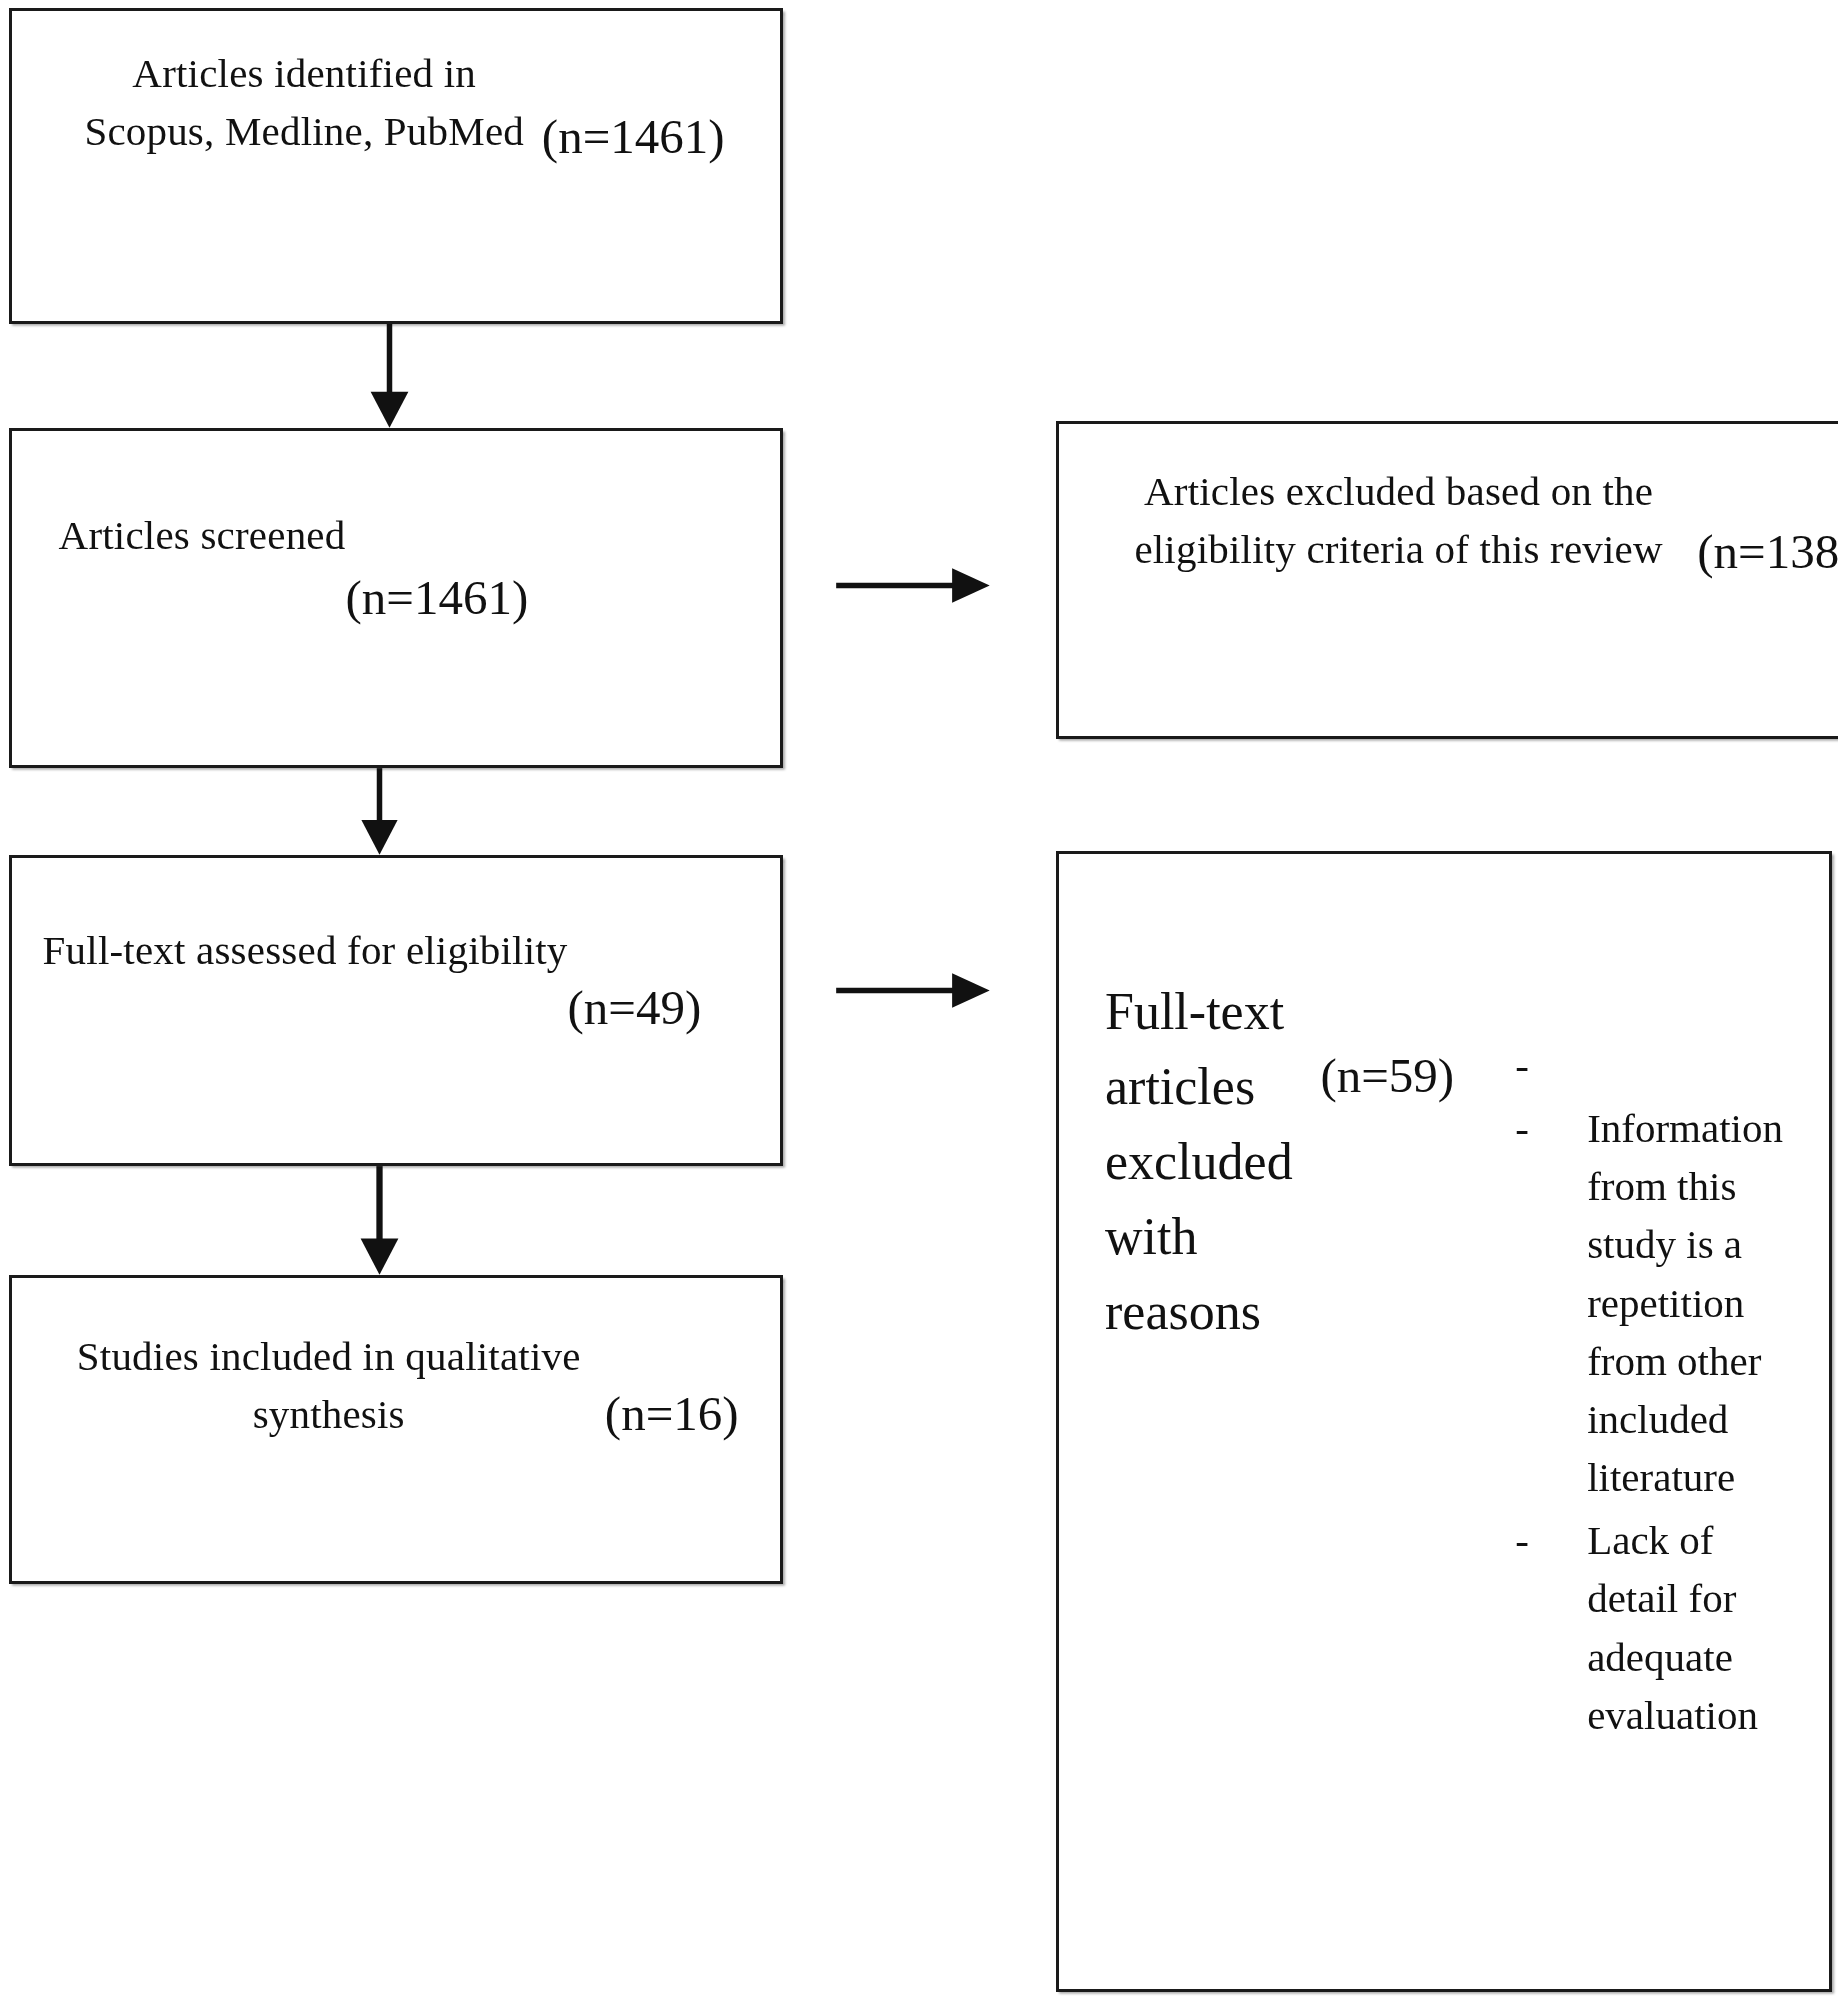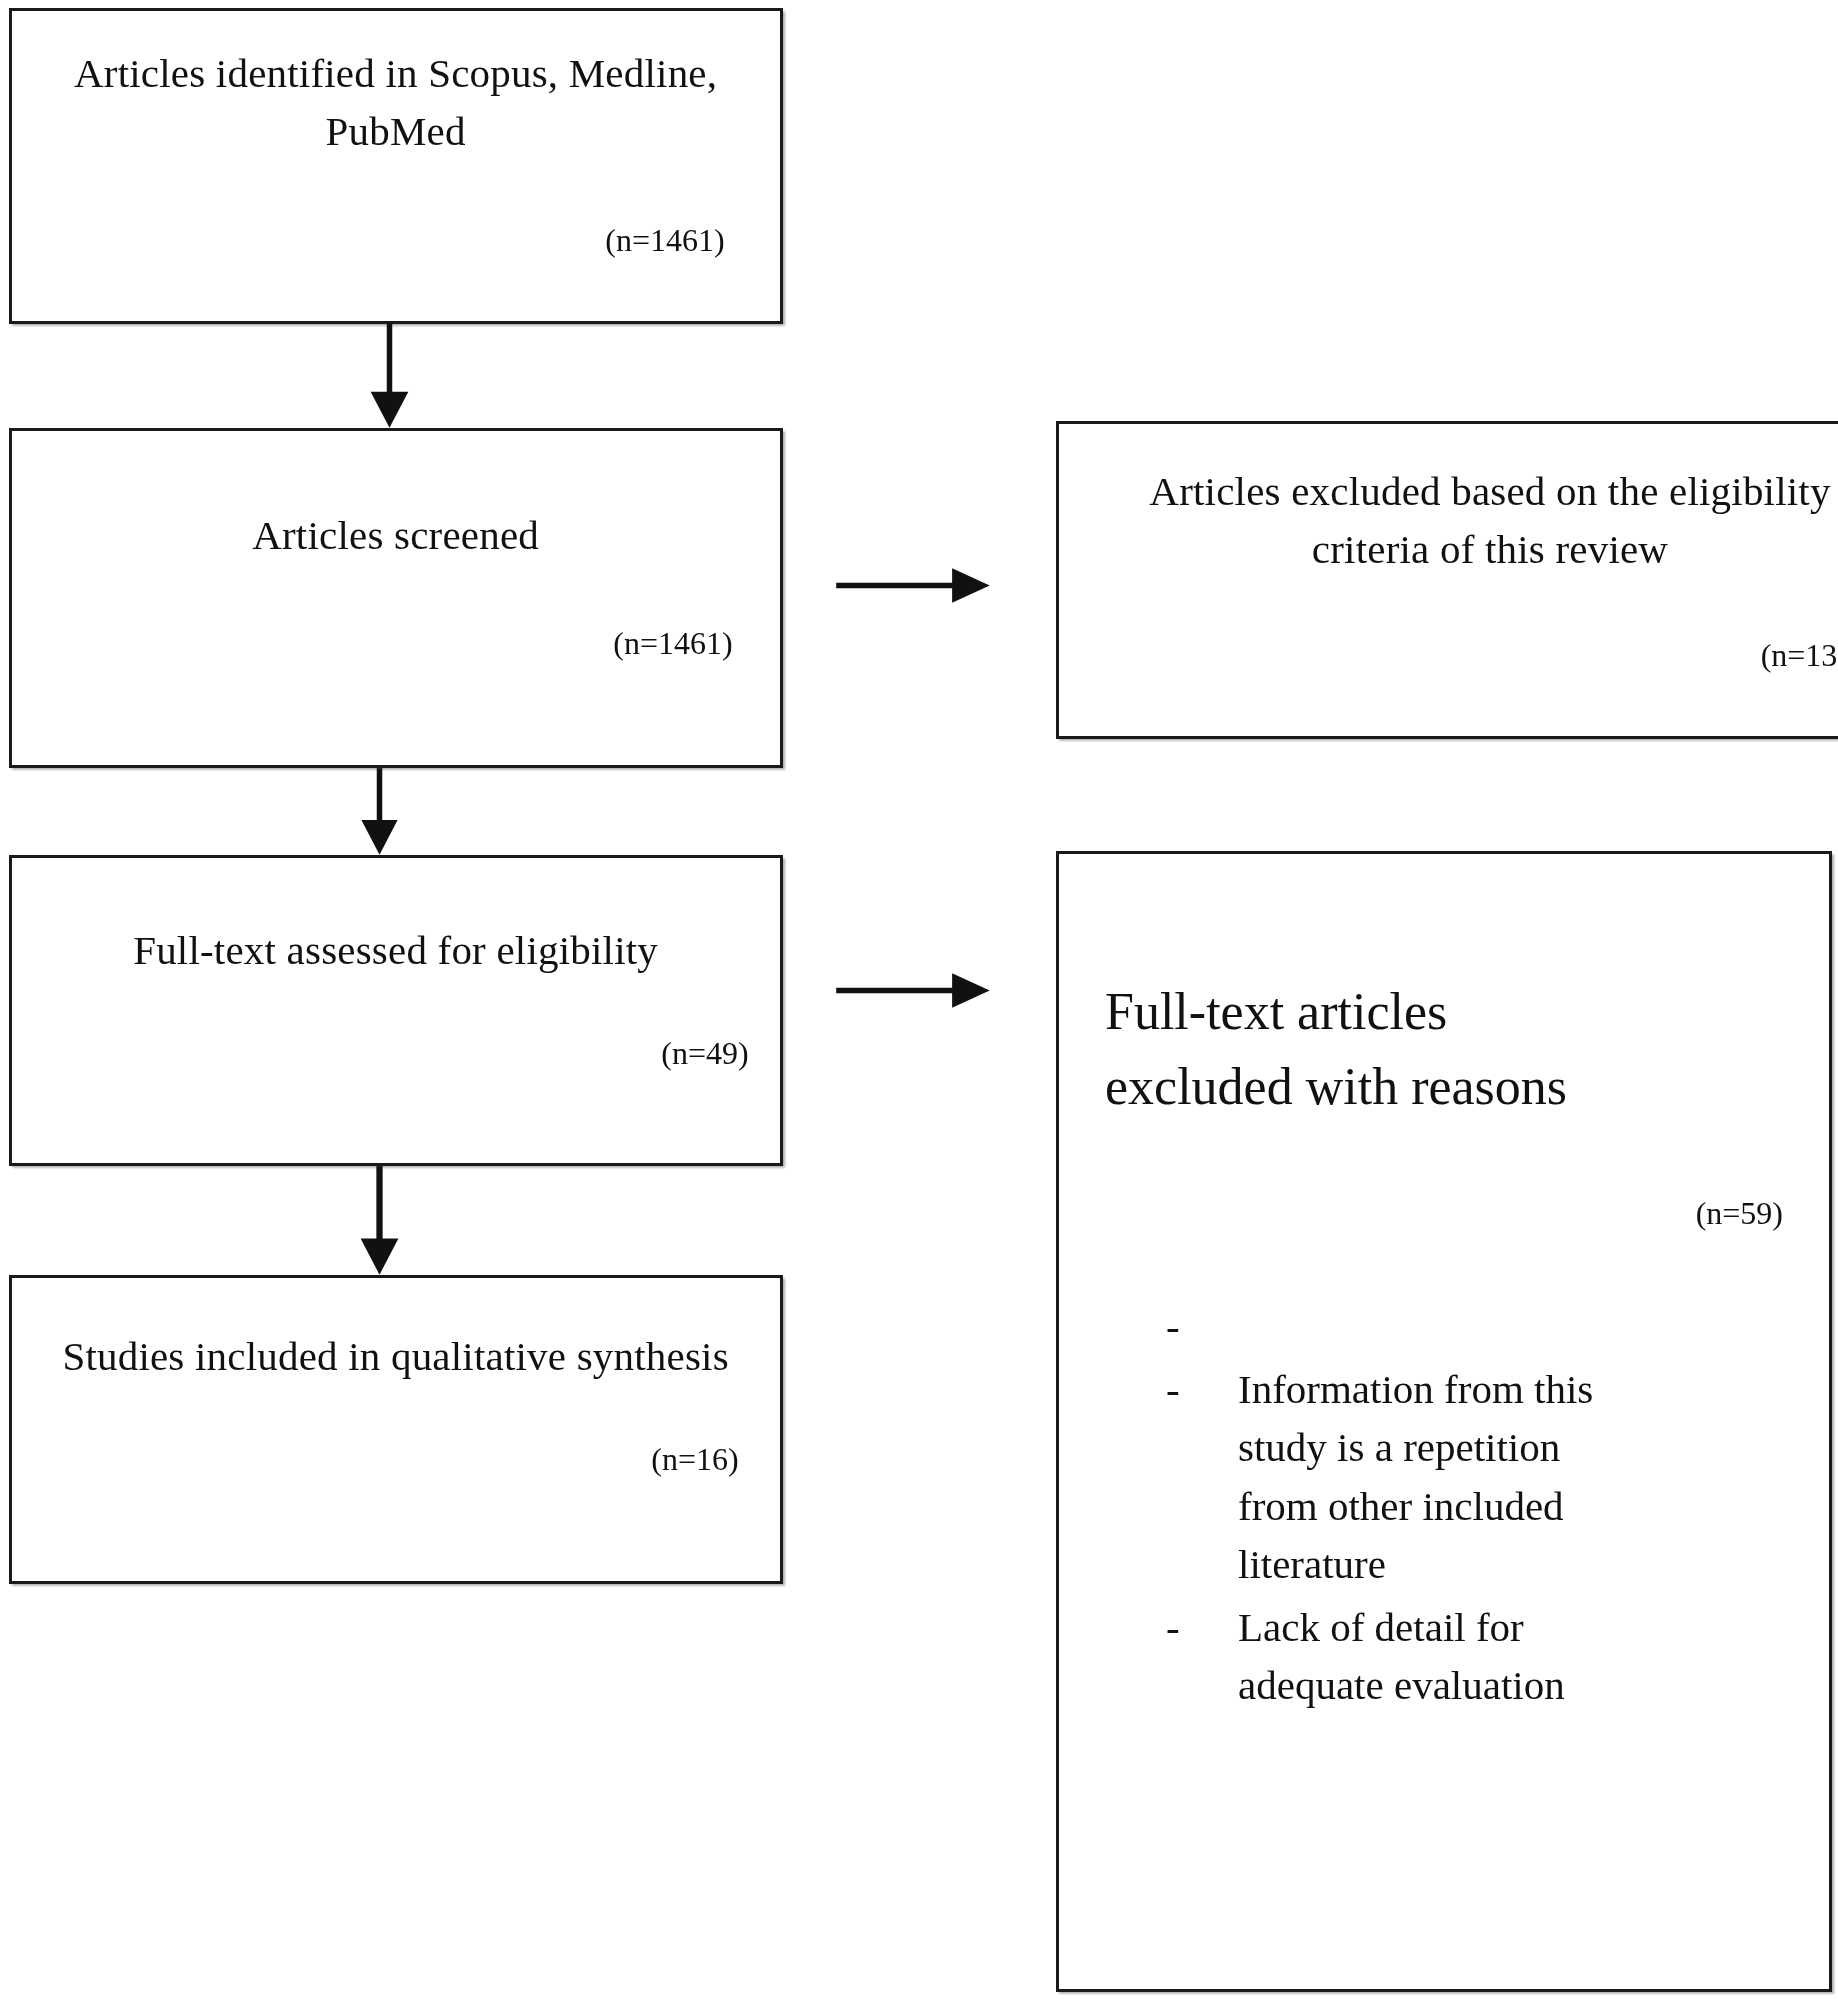--- a/index.html
+++ b/index.html
@@ -25,32 +25,32 @@
     box-sizing: border-box;
     background: #ffffff;
     border: 3.1px solid #1a1a1a;
     box-shadow: 2.4px 3.1px 2.4px -0.8px rgba(0,0,0,0.35);
   }
   .box-inner {
     width: 100%;
     height: 100%;
     box-sizing: border-box;
     display: flex;
-    flex-direction: column;
+    flex-direction: row;
     justify-content: flex-start;
   }
 
   .box-text {
     font-size: 41px;
     line-height: 1.42;
     text-align: center;
     letter-spacing: 0.2px;
   }
   .box-count {
-    font-size: 32px;
+    font-size: 49px;
     line-height: 1.42;
     text-align: right;
   }
 
   
   #box-identified { left: 8.6px; top: 7.9px; width: 774px; height: 316px; }
   #box-identified .box-inner { padding: 33px 55px 0 55px; }
   #box-identified .box-count { margin-top: 58px; }
 
   

